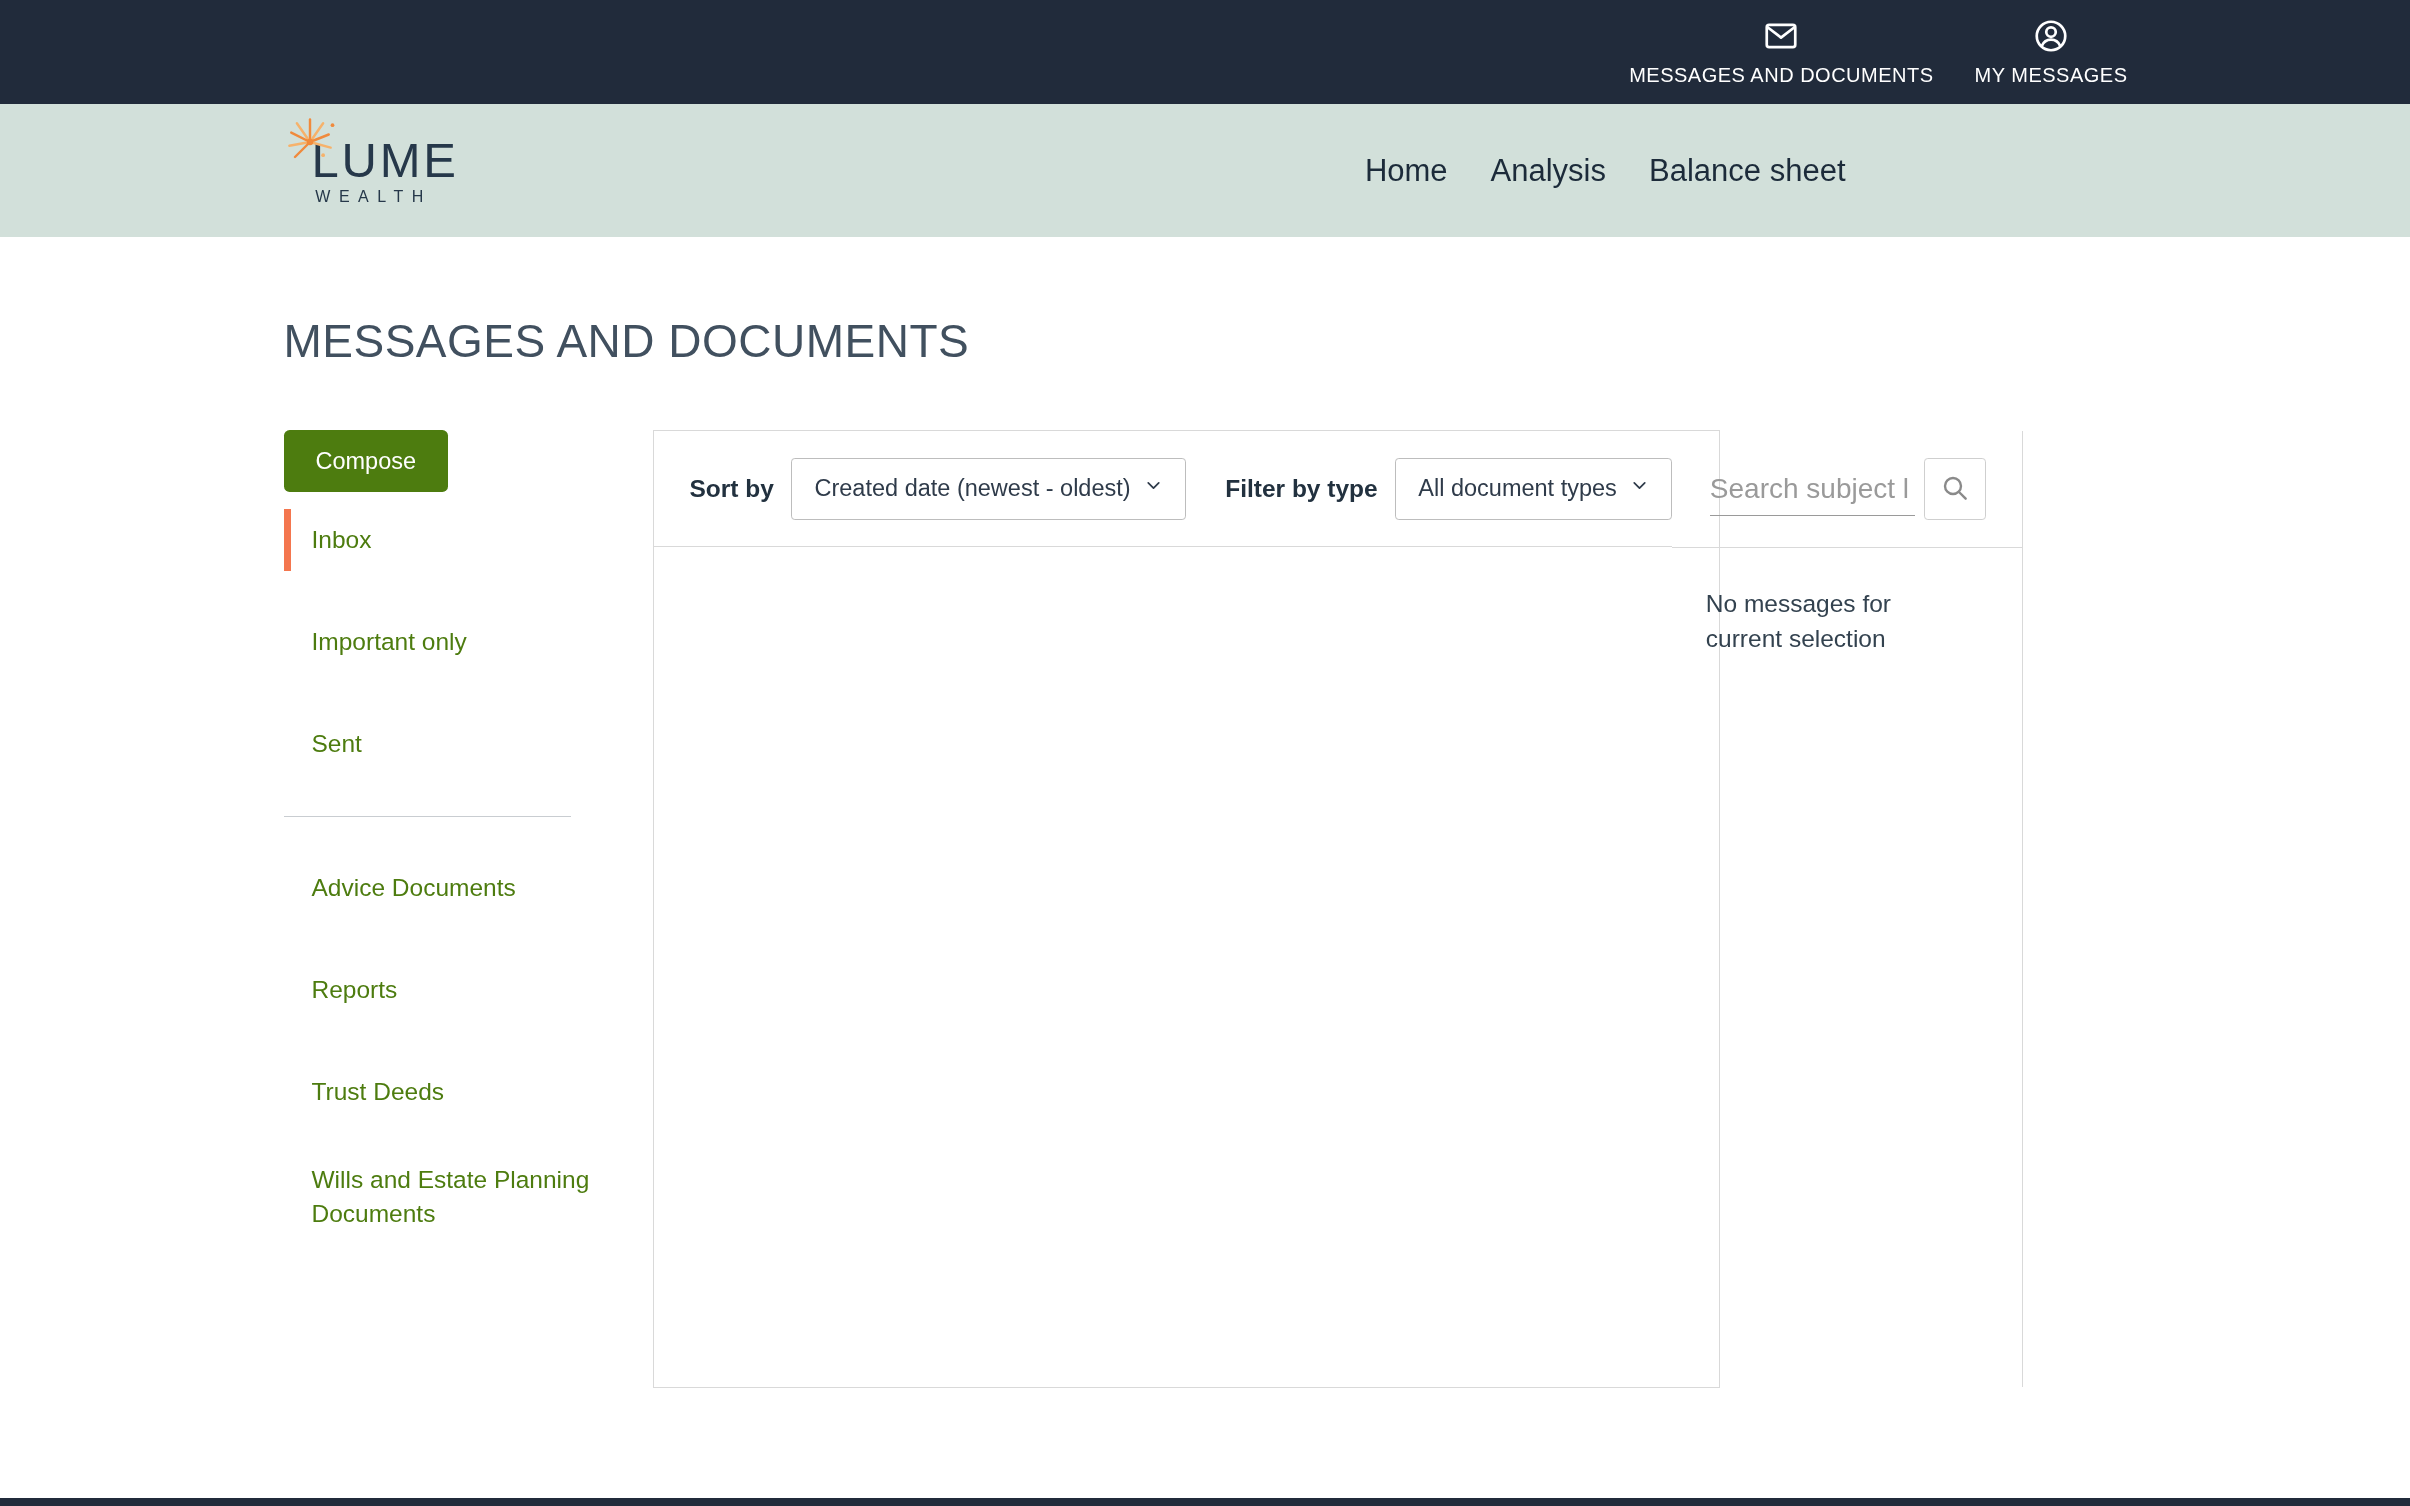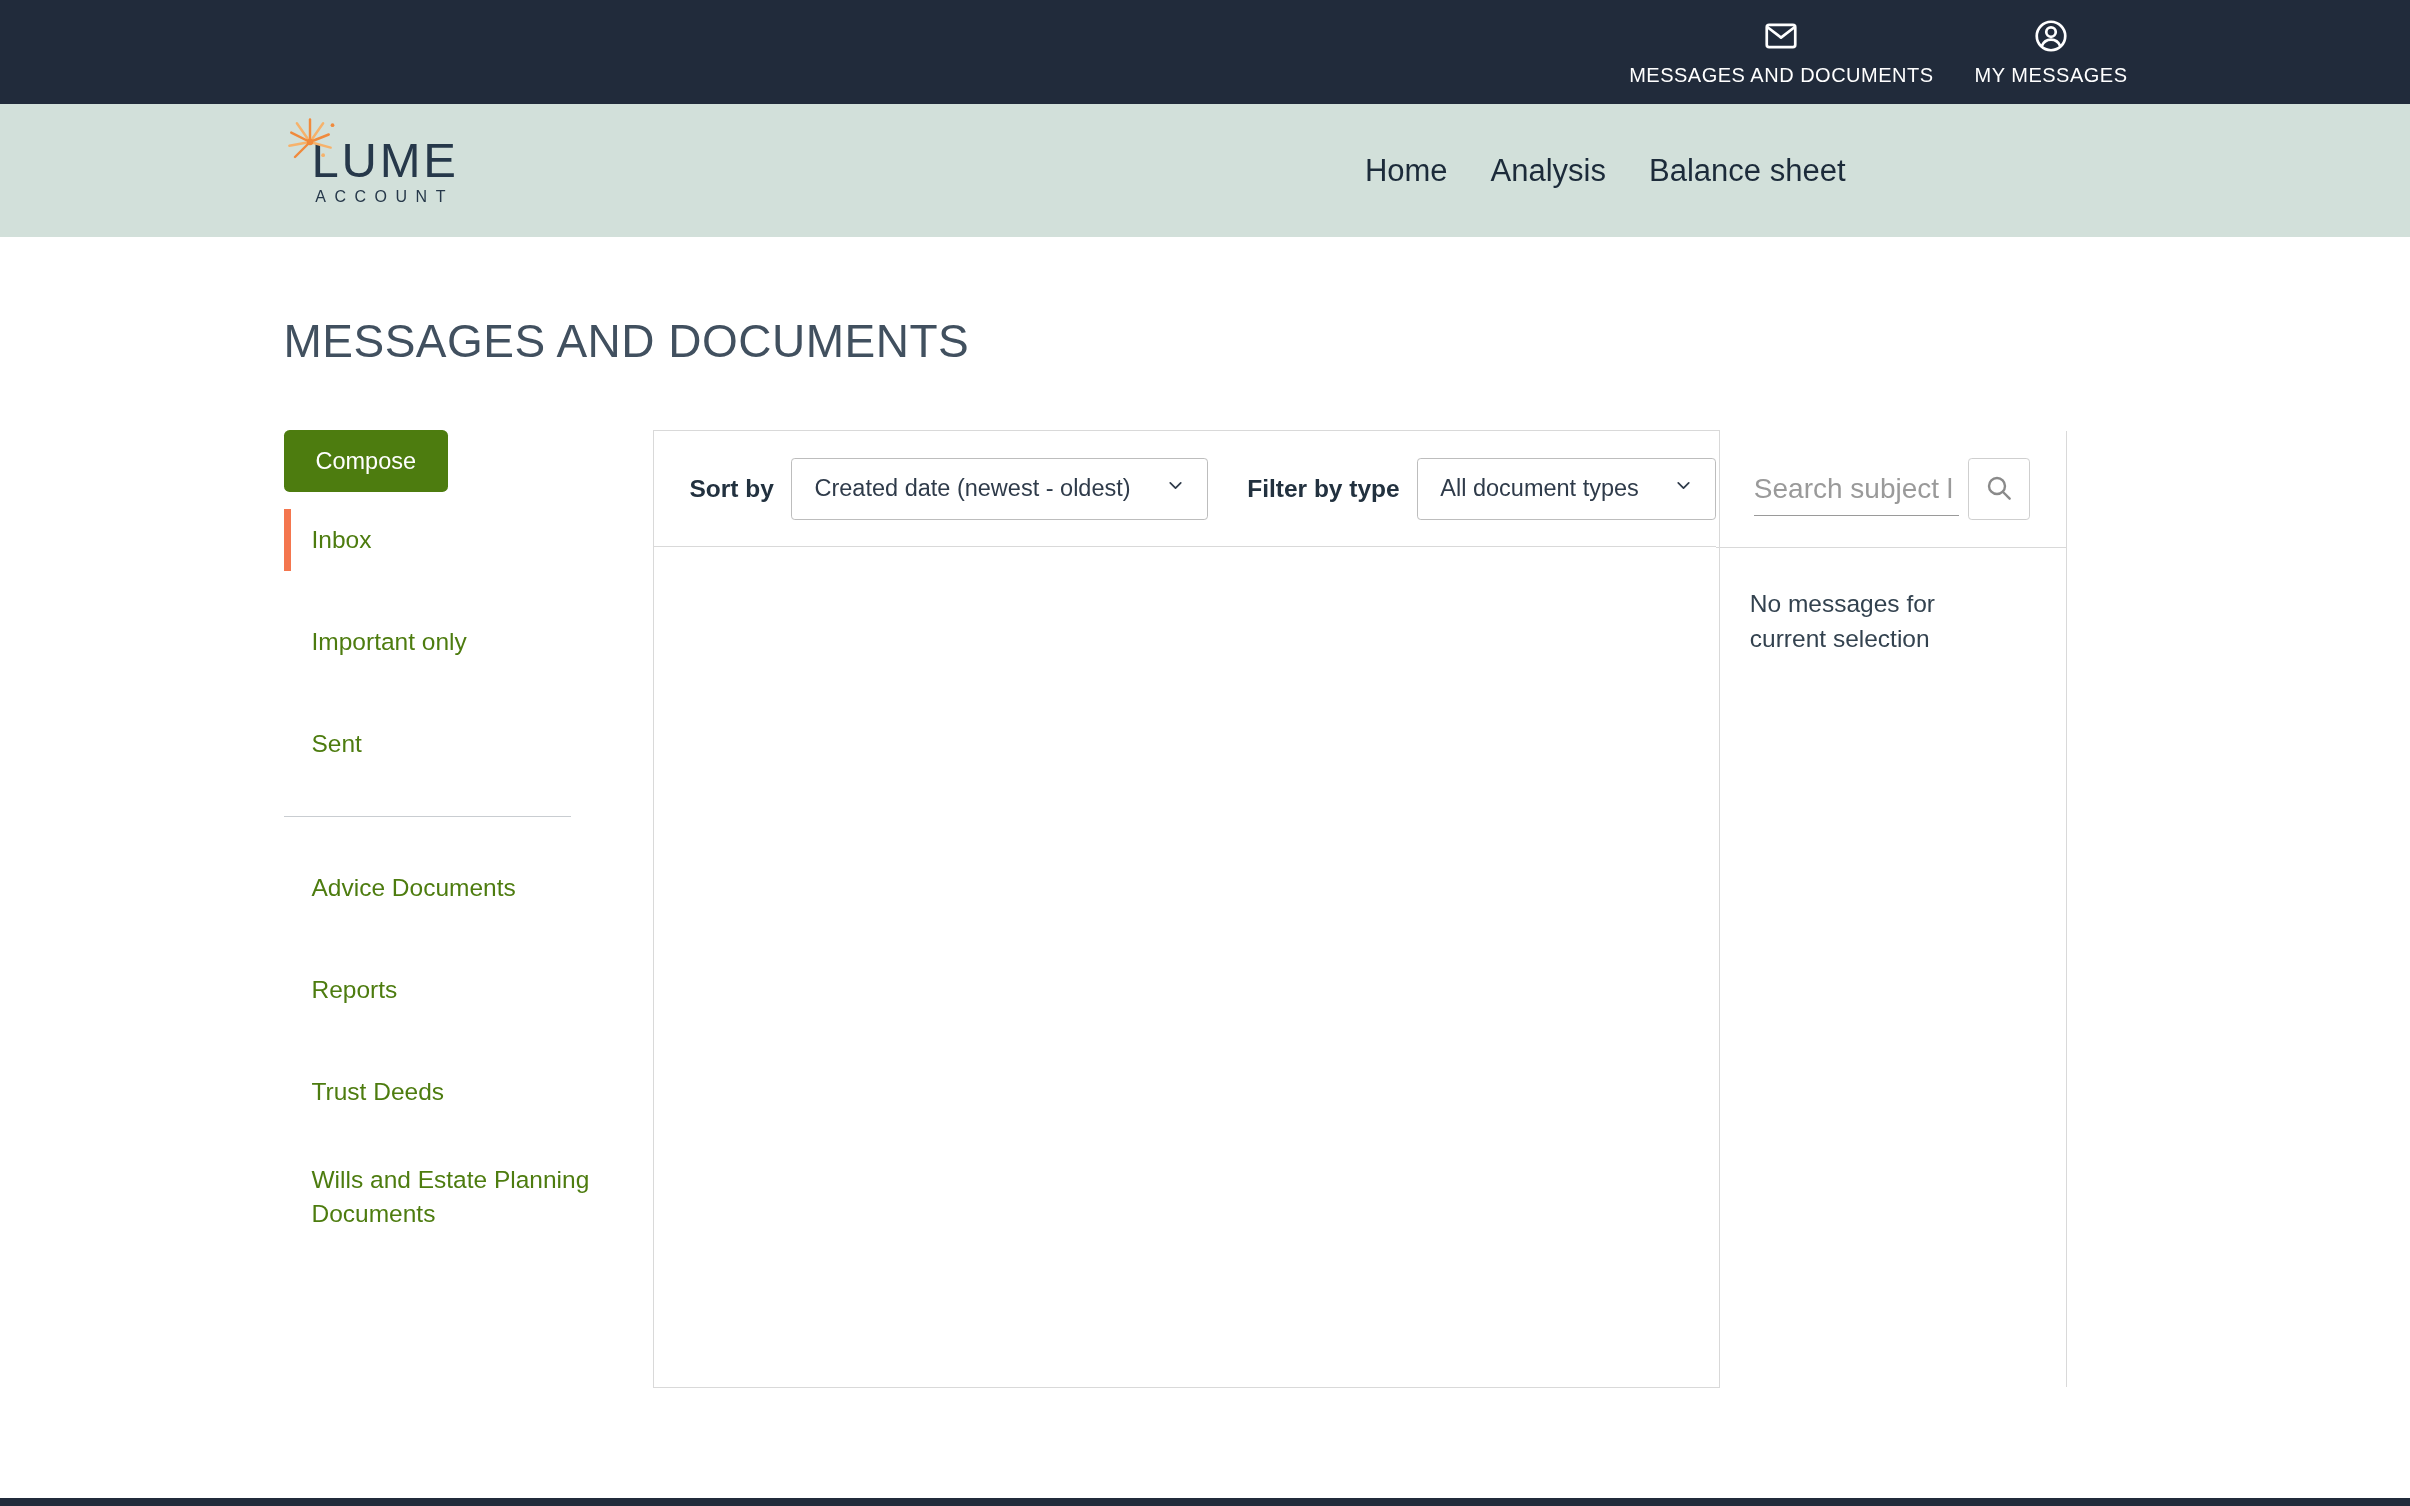--- a/index.html
+++ b/index.html
@@ -158,21 +158,21 @@
     white-space: nowrap;
   }
   .toolbar-label.filter { margin-left: 22.6px; }
   .dropdown {
     height: 62px;
     border: 0.9px solid #BDBDBD;
     border-radius: 3.8px;
     background: #ffffff;
     display: inline-flex;
     align-items: center;
-    gap: 34px;
+    gap: 12px;
     padding: 0 21px 0 22.6px;
     font-size: 23.5px;
     color: #2F3B4A;
     font-family: inherit;
     cursor: pointer;
     white-space: nowrap;
   }
   .panel-body { display: flex; flex: 1; min-height: 0; }
   .message-list {
     width: 351px;
@@ -271,21 +271,21 @@
             <line x1="32" y1="32" x2="12" y2="22"></line>
             <line x1="32" y1="32" x2="10" y2="36" stroke="#F6B26B"></line>
             <line x1="32" y1="32" x2="16" y2="48"></line>
           </g>
           <circle cx="32" cy="32" r="3.5" fill="#F08A3C"></circle>
           <circle cx="46" cy="46" r="2" fill="#F6B26B"></circle>
           <circle cx="56" cy="14" r="2" fill="#F08A3C"></circle>
         </svg>
       </span>
       <div class="logo-name">LUME</div>
-      <div class="logo-sub">ACCOUNT</div>
+      <div class="logo-sub">WEALTH</div>
     </div>
     <nav class="main-nav">
       <a>Home</a>
       <a>Analysis</a>
       <a>Balance sheet</a>
     </nav>
   </div>
 </div>
 
 <div class="page container">

